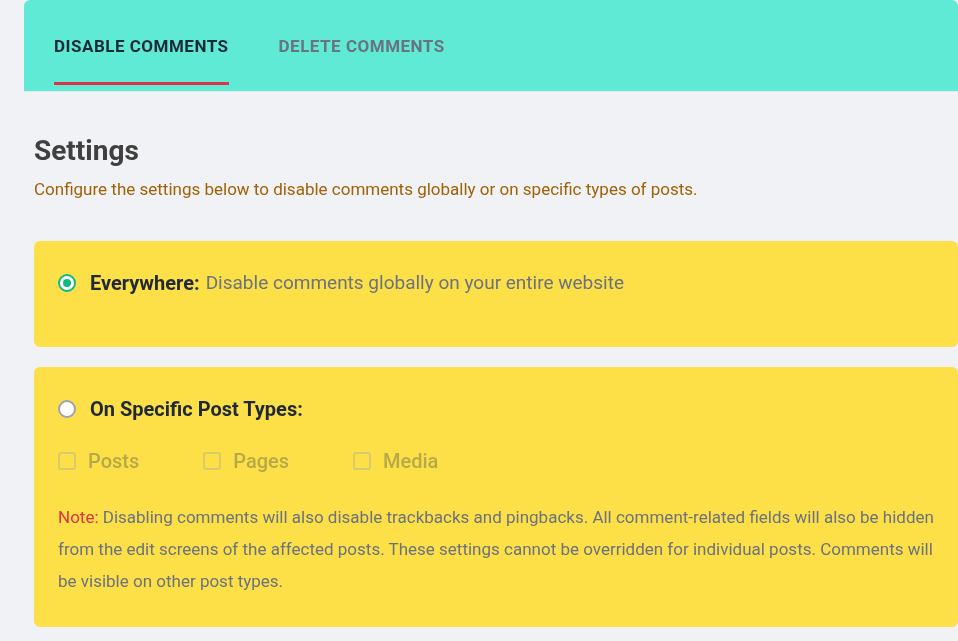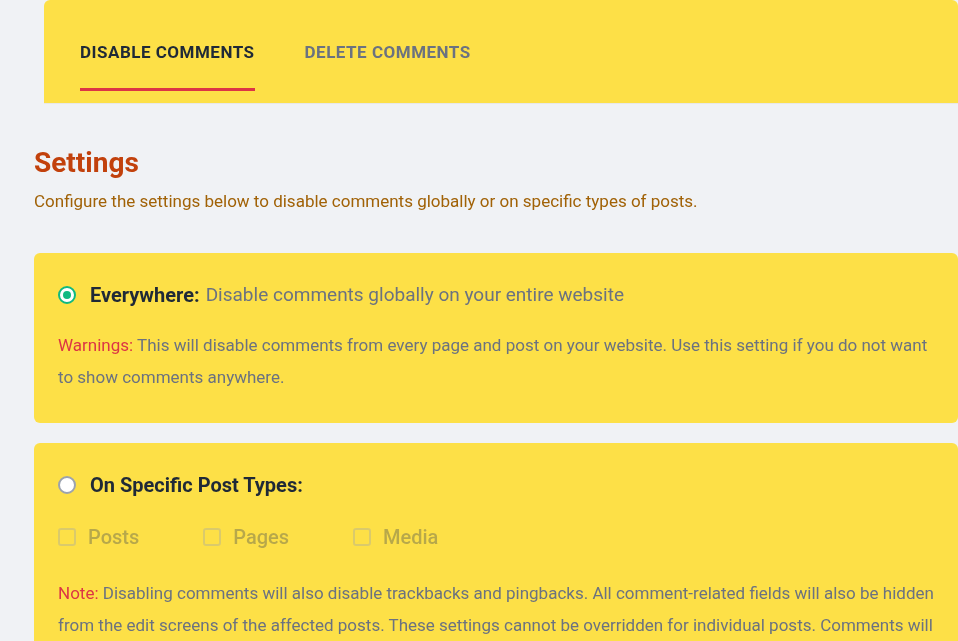--- a/index.html
+++ b/index.html
@@ -6,24 +6,24 @@
     body {
       font-family: -apple-system, BlinkMacSystemFont, "Segoe UI", Roboto, "Helvetica Neue", Arial, sans-serif;
       background: #f0f2f5;
       color: #2c3e50;
       padding: 0;
       width: 958px;
       height: 641px;
       overflow: hidden;
     }
     .tabs-card {
-      background: #fde047;
+      background: #5eead4;
       border-radius: 6px 6px 0 0;
-      margin: 0 0 0 44px;
-      padding: 12px;
+      margin: 0 0 0 24px;
+      padding: 6px;
       border-bottom: 1px solid #e8e8e8;
     }
     .tabs-row {
       display: flex;
       padding: 0 24px;
     }
     .tab {
       padding: 30px 0 26px 0;
       margin-right: 50px;
       font-size: 17px;
@@ -38,21 +38,21 @@
       color: #1f2937;
       border-bottom: 3px solid #dc3545;
     }
     .settings-header {
       margin: 34px 0 0 34px;
       padding: 8px 0 18px 0;
     }
     .settings-title {
       font-size: 28px;
       font-weight: 700;
-      color: #c2410c;
+      color: #404040;
       margin-bottom: 10px;
     }
     .settings-desc {
       font-size: 17px;
       color: #a16207;
       line-height: 1.5;
     }
     .option-card {
       background: #fde047;
       border-radius: 6px;
@@ -159,24 +159,20 @@
   <div class="settings-title">Settings</div>
   <div class="settings-desc">Configure the settings below to disable comments globally or on specific types of posts.</div>
 </div>
 
 <div class="option-card">
   <div class="option-header">
     <div class="radio selected"></div>
     <span class="option-label">Everywhere:</span>
     <span class="option-label-desc">Disable comments globally on your entire website</span>
   </div>
-  <div class="warning-text">
-    <span class="warning-label">Warnings:</span>
-    <span>This will disable comments from every page and post on your website. Use this setting if you do not want to show comments anywhere.</span>
-  </div>
 </div>
 
 <div class="option-card">
   <div class="option-header" style="margin-bottom: 28px;">
     <div class="radio unselected"></div>
     <span class="option-label">On Specific Post Types:</span>
   </div>
   <div class="checkbox-row">
     <div class="checkbox-item">
       <div class="checkbox"></div>

